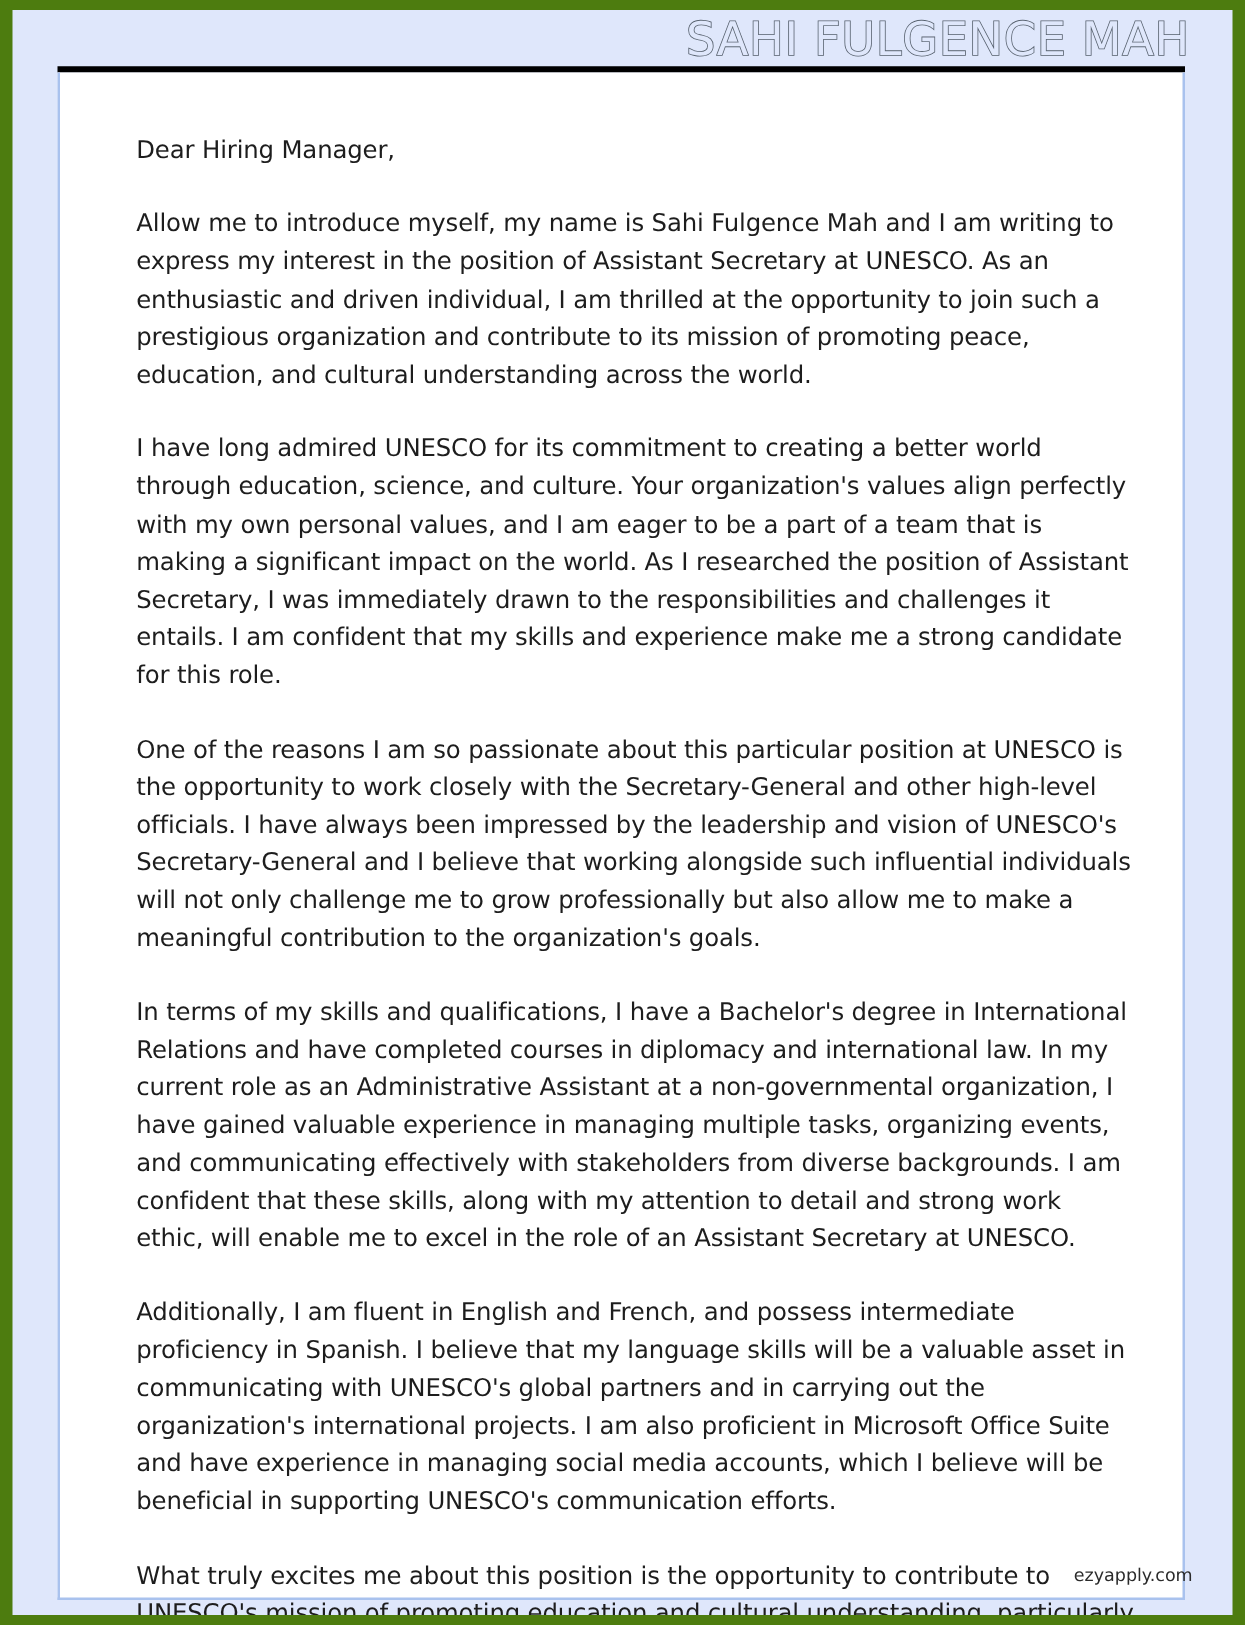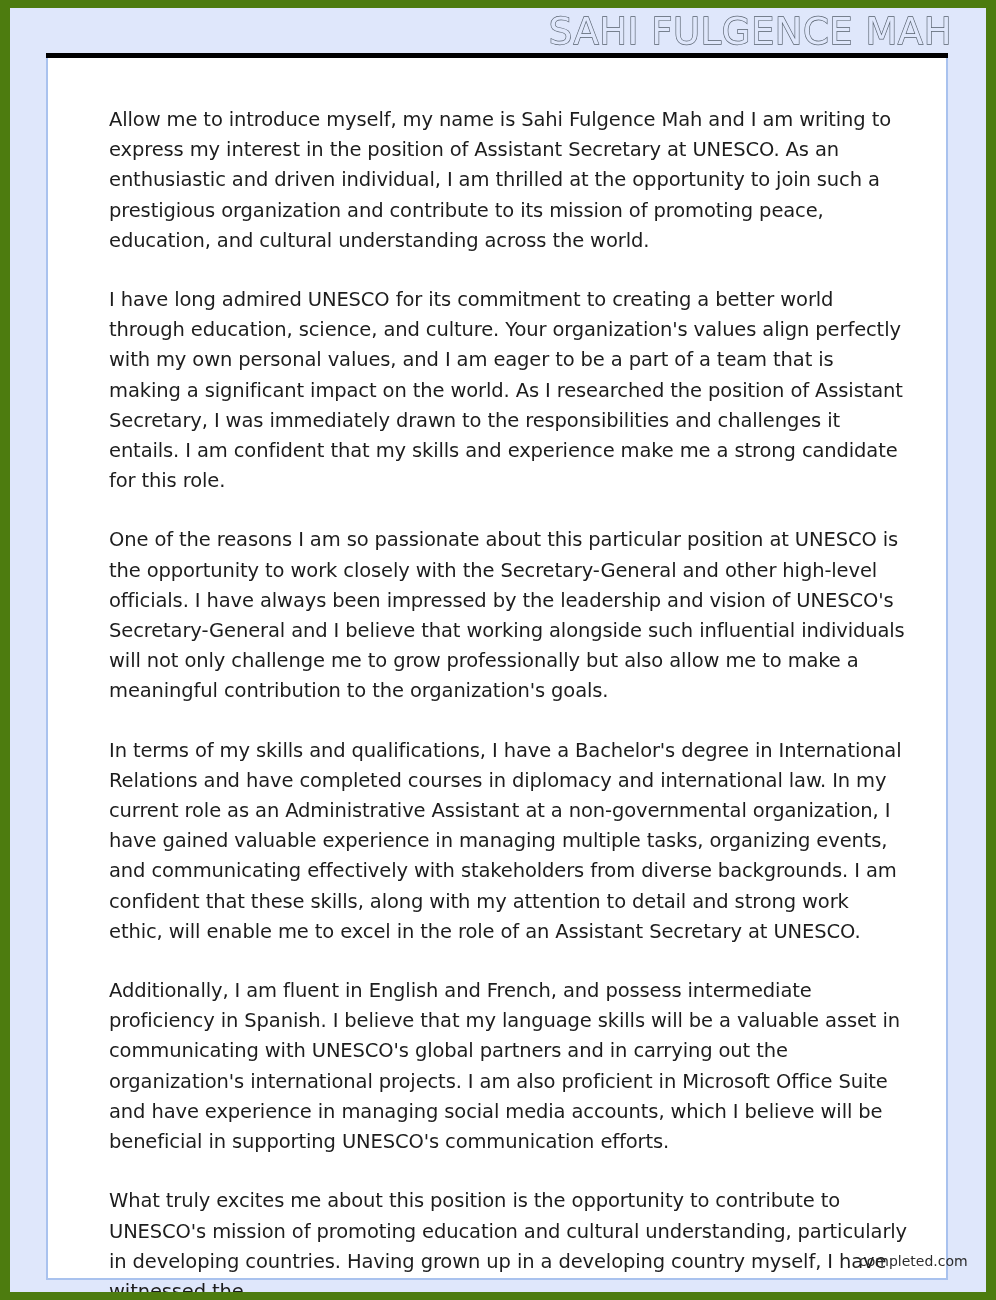--- a/index.html
+++ b/index.html
@@ -125,24 +125,25 @@
 
     <div id="header">
       <div id="doc-title">SAHI FULGENCE MAH</div>
     </div>
 
     <div id="header-rule"></div>
 
     <div id="page"></div>
 
     <div id="letter-body">
+      <p class="letter-paragraph">Dear Hiring Manager,</p>
       <p class="letter-paragraph">Allow me to introduce myself, my name is Sahi Fulgence Mah and I am writing to express my interest in the position of Assistant Secretary at UNESCO. As an enthusiastic and driven individual, I am thrilled at the opportunity to join such a prestigious organization and contribute to its mission of promoting peace, education, and cultural understanding across the world.</p>
       <p class="letter-paragraph">I have long admired UNESCO for its commitment to creating a better world through education, science, and culture. Your organization's values align perfectly with my own personal values, and I am eager to be a part of a team that is making a significant impact on the world. As I researched the position of Assistant Secretary, I was immediately drawn to the responsibilities and challenges it entails. I am confident that my skills and experience make me a strong candidate for this role.</p>
       <p class="letter-paragraph">One of the reasons I am so passionate about this particular position at UNESCO is the opportunity to work closely with the Secretary-General and other high-level officials. I have always been impressed by the leadership and vision of UNESCO's Secretary-General and I believe that working alongside such influential individuals will not only challenge me to grow professionally but also allow me to make a meaningful contribution to the organization's goals.</p>
       <p class="letter-paragraph">In terms of my skills and qualifications, I have a Bachelor's degree in International Relations and have completed courses in diplomacy and international law. In my current role as an Administrative Assistant at a non-governmental organization, I have gained valuable experience in managing multiple tasks, organizing events, and communicating effectively with stakeholders from diverse backgrounds. I am confident that these skills, along with my attention to detail and strong work ethic, will enable me to excel in the role of an Assistant Secretary at UNESCO.</p>
       <p class="letter-paragraph">Additionally, I am fluent in English and French, and possess intermediate proficiency in Spanish. I believe that my language skills will be a valuable asset in communicating with UNESCO's global partners and in carrying out the organization's international projects. I am also proficient in Microsoft Office Suite and have experience in managing social media accounts, which I believe will be beneficial in supporting UNESCO's communication efforts.</p>
       <p class="letter-paragraph">What truly excites me about this position is the opportunity to contribute to UNESCO's mission of promoting education and cultural understanding, particularly in developing countries. Having grown up in a developing country myself, I have witnessed the</p>
     </div>
 
-    <div id="watermark">completed.com</div>
+    <div id="watermark">ezyapply.com</div>
 
   </div>
 </div>
 
 </body></html>

